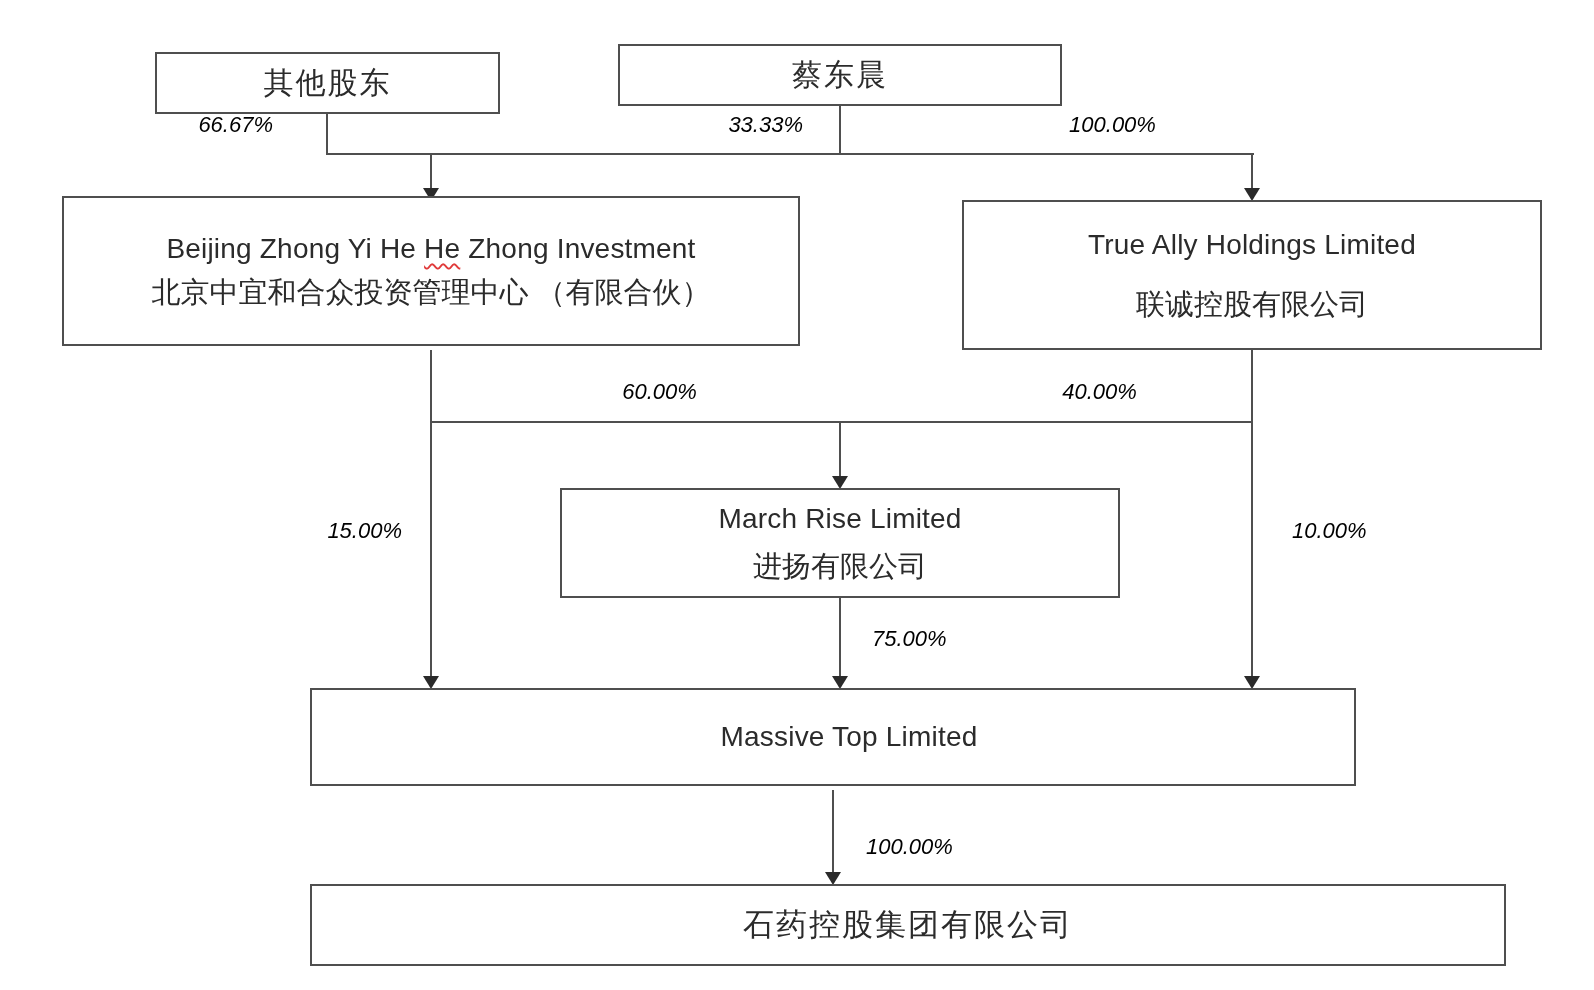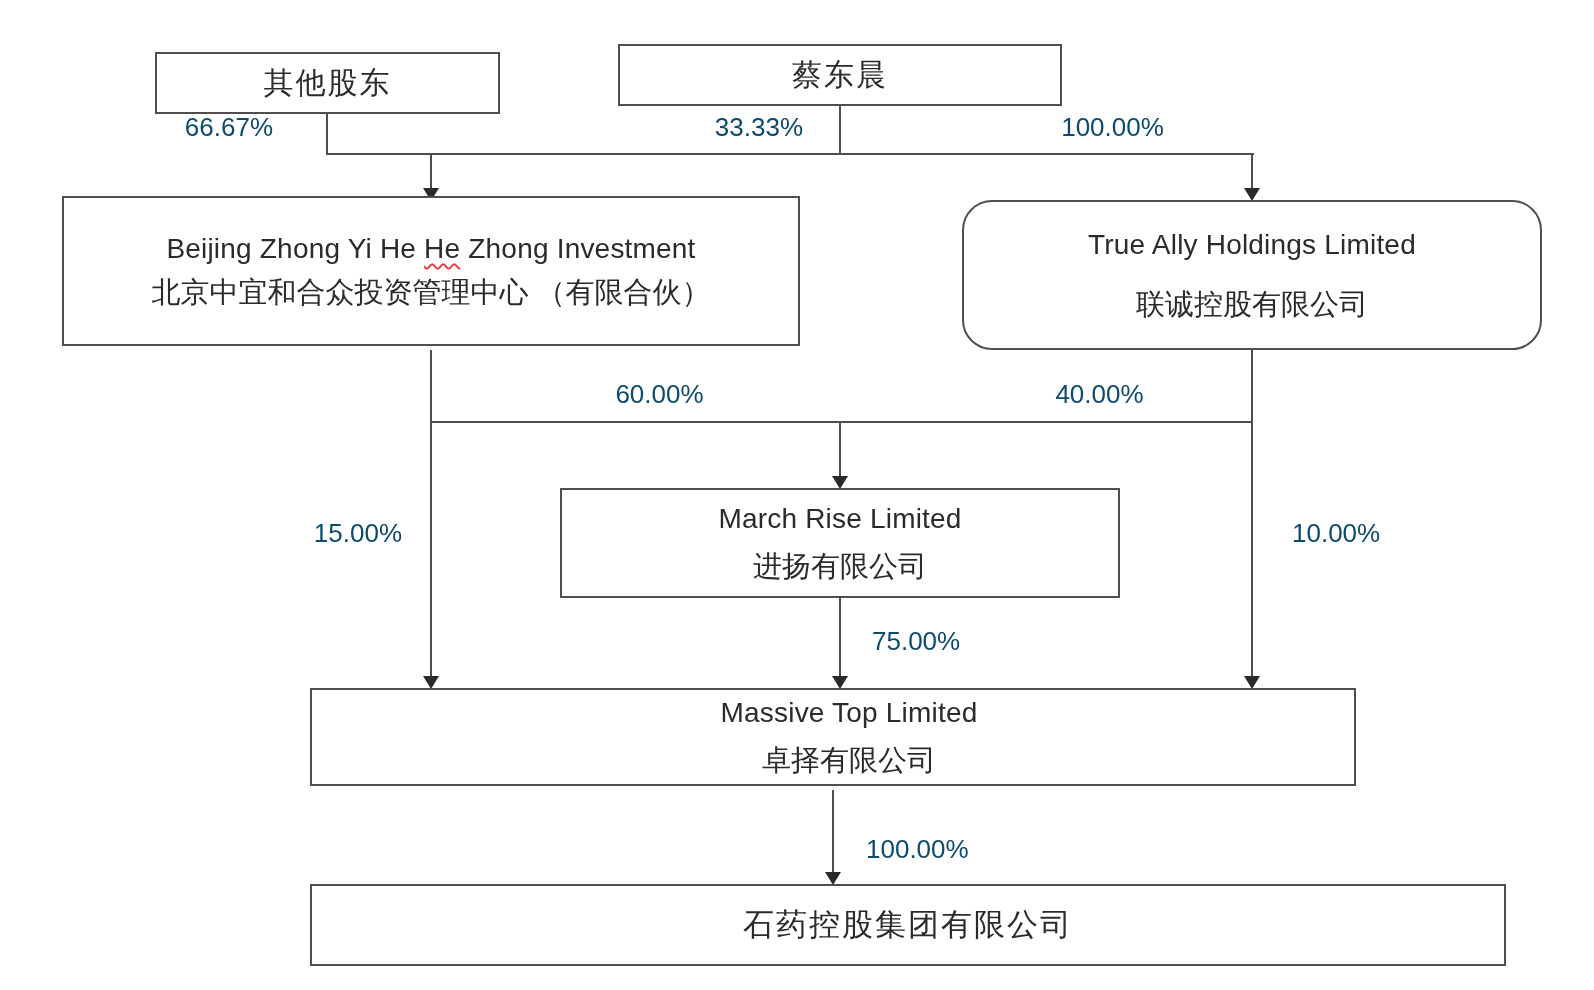--- a/index.html
+++ b/index.html
@@ -33,35 +33,36 @@
   .hline { height: 2px; }
   .arrowhead {
     position: absolute;
     width: 0; height: 0;
     border-left: 8px solid transparent;
     border-right: 8px solid transparent;
     border-top: 13px solid #2a2a2a;
   }
   .pct {
     position: absolute;
-    font-size: 26px;
-    color: #0c4a6e;
+    font-size: 22px;
+    color: #000000;
     white-space: nowrap;
+    font-style: italic;
   }
   .flagged-word {
     text-decoration-line: underline;
     text-decoration-style: wavy;
     text-decoration-color: #e03a3a;
     text-decoration-thickness: 2px;
     text-underline-offset: 5px;
   }
   #box-beijing { left: 62px;  top: 196px; width: 738px;  height: 150px; line-height: 1.55; }
   #box-other   { left: 155px; top: 44px;  width: 345px;  height: 62px; margin-top: 8px; }
   #box-cai     { left: 618px; top: 44px;  width: 444px;  height: 62px; }
-  #box-trueally{ left: 962px; top: 200px; width: 580px;  height: 150px; row-gap: 18px; border-radius: 30px; }
+  #box-trueally{ left: 962px; top: 200px; width: 580px;  height: 150px; row-gap: 18px; }
   #box-march   { left: 560px; top: 488px; width: 560px;  height: 110px; row-gap: 6px; }
   #box-massive { left: 310px; top: 688px; width: 1046px; height: 98px; row-gap: 6px; padding-left: 32px; }
   #box-cspc    { left: 310px; top: 884px; width: 1196px; height: 82px; }
   #box-cspc .name-cn { font-size: 31px; letter-spacing: 2px; }
 </style>
 </head>
 <body>
 
 <div id="stage">
 
@@ -123,20 +124,19 @@
     <span class="name-cn">联诚控股有限公司</span>
   </div>
 
   <div class="box" id="box-march">
     <span class="name-en">March Rise Limited</span>
     <span class="name-cn">进扬有限公司</span>
   </div>
 
   <div class="box" id="box-massive">
     <span class="name-en">Massive Top Limited</span>
-    <span class="name-cn">卓择有限公司</span>
   </div>
 
   <div class="box" id="box-cspc">
     <span class="name-cn">石药控股集团有限公司</span>
   </div>
 
 </div>
 
 </body></html>

